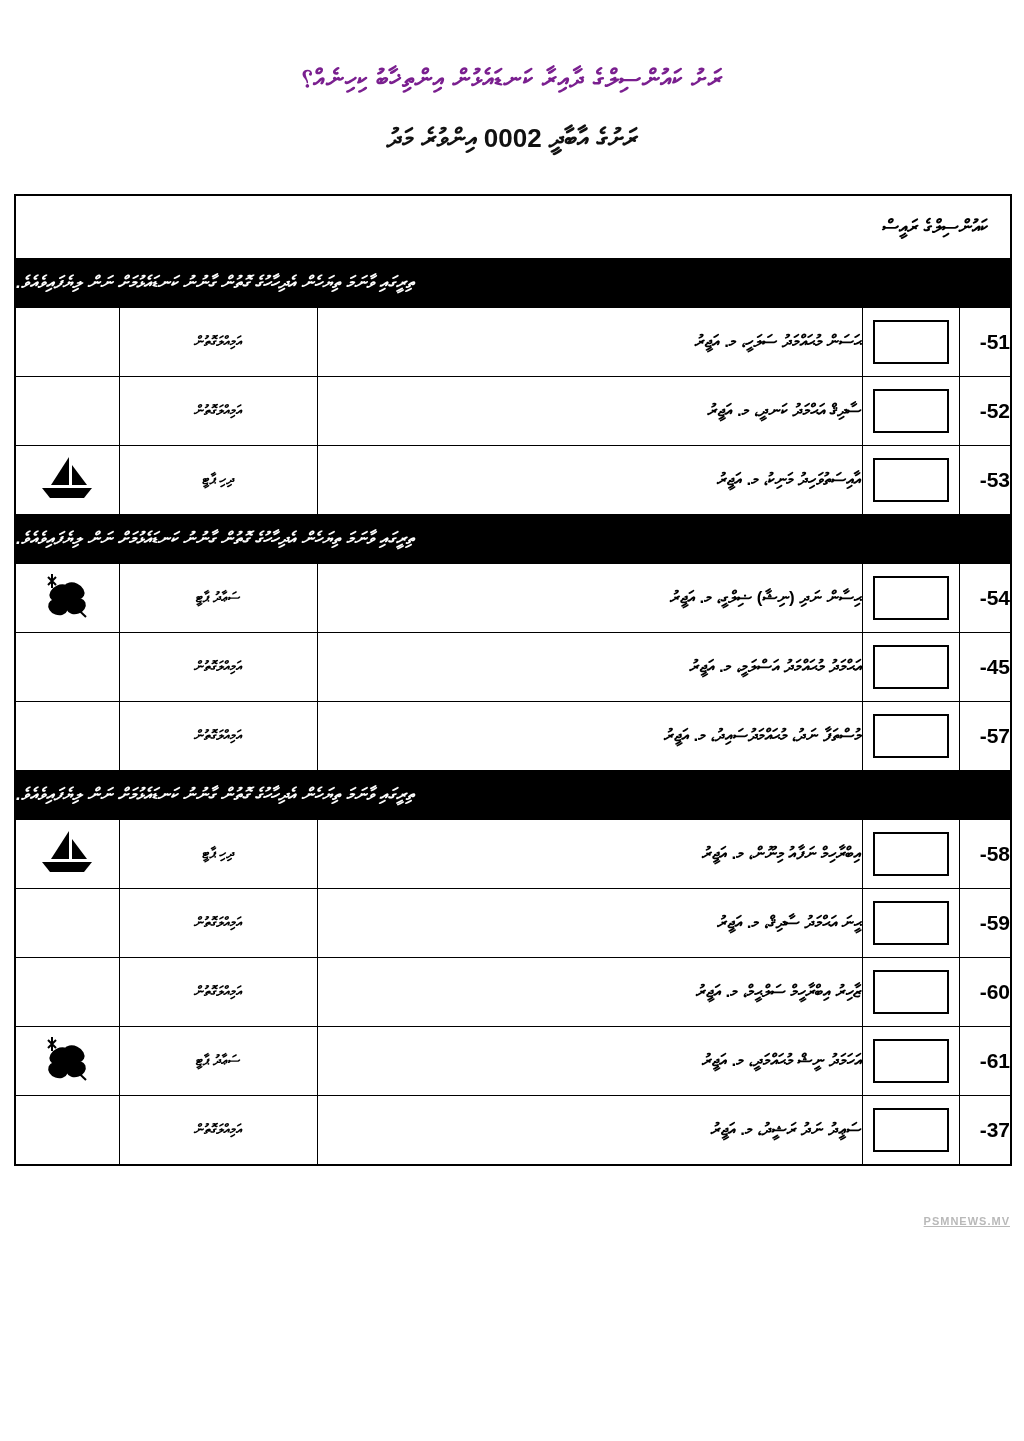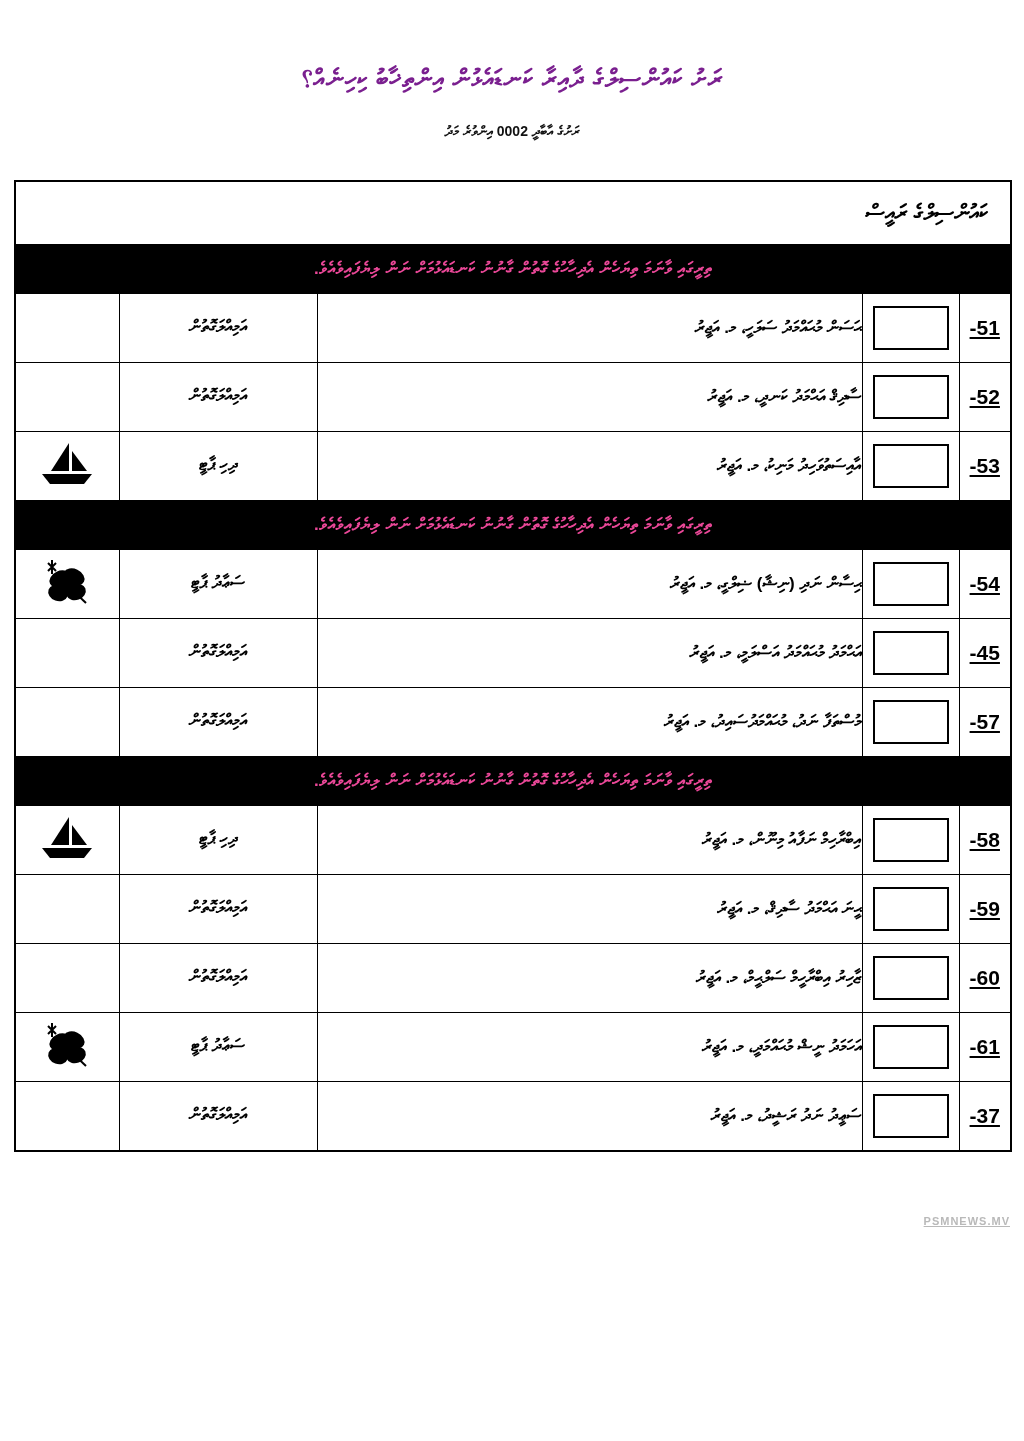--- a/index.html
+++ b/index.html
@@ -32,21 +32,21 @@
     letter-spacing: 1px;
     padding-top: 62px;
     direction: rtl;
     unicode-bidi: bidi-override;
     line-height: 1.3;
   }
   .doc-subtitle {
     text-align: center;
     color: #111111;
     font-weight: bold;
-    font-size: 14px;
+    font-size: 26px;
     padding-top: 28px;
     direction: rtl;
     unicode-bidi: bidi-override;
   }
 
   
   .sheet {
     margin: 40px 14px 0 14px;
     border: 2px solid #000;
     border-collapse: collapse;
@@ -63,51 +63,52 @@
   .col-type   { width: 198px; }
   .col-text   { width: 545px; }
   .col-box    { width: 97px; }
   .col-num    { width: 52px; }
 
   
   .section-row td {
     height: 62px;
     text-align: right;
     padding-right: 22px;
-    font-size: 22px;
+    font-size: 19px;
     font-weight: bold;
     direction: rtl;
     unicode-bidi: bidi-override;
   }
   .section-row .accent {
     color: #d1281f;
   }
 
   
   .band-row td {
     background: #000000;
-    color: #ec4899;
+    color: #ffffff;
     height: 48px;
-    text-align: center;
+    text-align: left;
     font-size: 17px;
     font-weight: bold;
     direction: rtl;
     unicode-bidi: bidi-override;
     letter-spacing: 0.5px;
+    font-style: italic;
   }
 
   
   .cand-row td { height: 68px; }
 
   .cell-icon {
     text-align: center;
   }
   .cell-type {
     text-align: center;
-    font-size: 17px;
+    font-size: 14px;
     font-weight: bold;
     line-height: 1.35;
     direction: rtl;
     unicode-bidi: bidi-override;
   }
   .cell-name {
     text-align: right;
     font-size: 17px;
     font-weight: bold;
     direction: rtl;
@@ -118,26 +119,25 @@
     text-align: center;
   }
   .vote-box {
     width: 72px;
     height: 40px;
     border: 2px solid #000;
     margin: 0 auto;
     background: #fff;
   }
   .cell-num {
-    text-align: center;
+    text-align: right;
     padding-left: 6px;
     font-size: 21px;
     font-weight: bold;
     direction: ltr;
-    text-decoration: underline;
   }
 
   
   .sym {
     display: inline-block;
     line-height: 1;
   }
 
   .watermark {
     position: absolute;

